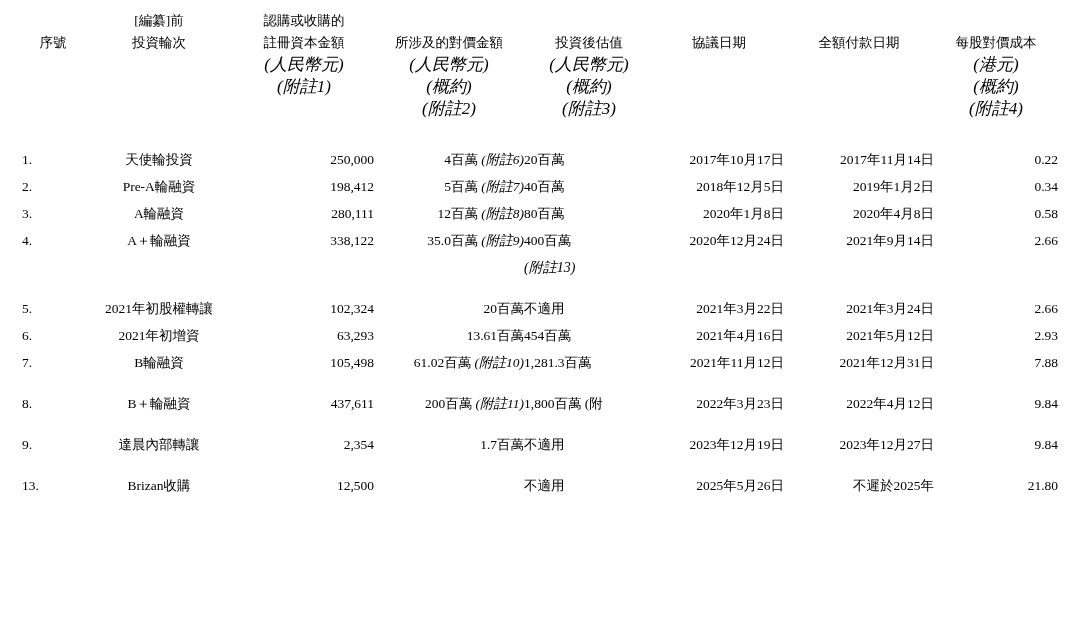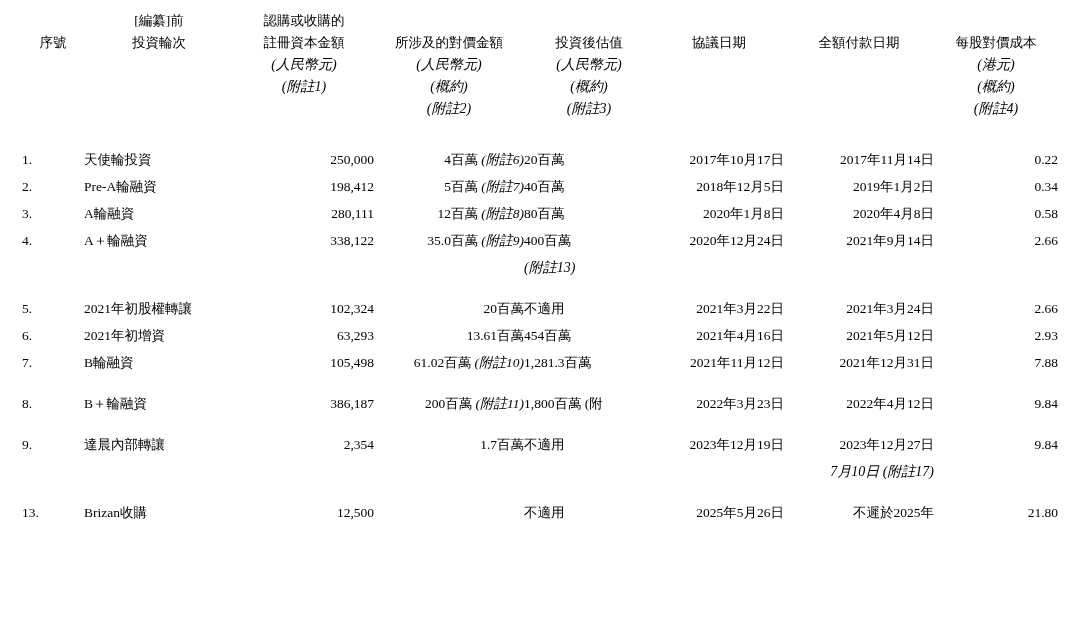--- a/index.html
+++ b/index.html
@@ -42,31 +42,31 @@
   col.c-cost   { width: 124px; }
 
   
   .hdr-cell {
     text-align: center;
     font-size: 13.5px;
     line-height: 22px;
     white-space: nowrap;
   }
   .hdr-line { display: block; }
-  .hdr-italic { font-style: italic; font-size: 14px; }
+  .hdr-italic { font-style: italic; font-size: 17px; }
 
   .spacer-row td { height: 26px; }
 
   
   tr.data-row td {
     line-height: 27px;
     font-size: 13.5px;
   }
   .num { text-align: left; padding-left: 4px; white-space: nowrap; }
-  .round { text-align: left; white-space: nowrap; }
+  .round { text-align: center; white-space: nowrap; }
   .r { text-align: right; white-space: nowrap; padding-right: 2px; }
   .l { text-align: left; white-space: nowrap; }
   .ital { font-style: italic; }
 
   .cont-row td {
     line-height: 27px;
     font-size: 14px;
   }
   .gap-row td { height: 14px; line-height: 14px; }
 </style>
@@ -218,50 +218,40 @@
           <td class="r">2021年11月12日</td>
           <td class="r">2021年12月31日</td>
           <td class="r">7.88</td>
         </tr>
         <tr class="gap-row">
           <td colspan="8"></td>
         </tr>
         <tr class="data-row">
           <td class="num">8.</td>
           <td class="round">B＋輪融資</td>
-          <td class="r">386,187</td>
+          <td class="r">437,611</td>
           <td class="r"><span>200百萬</span> <span class="ital">(附註11)</span></td>
           <td class="l">1,800百萬 (附</td>
           <td class="r">2022年3月23日</td>
           <td class="r">2022年4月12日</td>
           <td class="r">9.84</td>
         </tr>
         <tr class="gap-row">
           <td colspan="8"></td>
         </tr>
         <tr class="data-row">
           <td class="num">9.</td>
           <td class="round">達晨內部轉讓</td>
           <td class="r">2,354</td>
           <td class="r"><span>1.7百萬</span></td>
           <td class="l">不適用</td>
           <td class="r">2023年12月19日</td>
           <td class="r">2023年12月27日</td>
           <td class="r">9.84</td>
         </tr>
-        <tr class="cont-row">
-          <td class="num"></td>
-          <td class="round"></td>
-          <td class="r"></td>
-          <td class="r"></td>
-          <td class="l"></td>
-          <td class="r"></td>
-          <td class="r"><span class="ital">7月10日 (附註17)</span></td>
-          <td class="r"></td>
-        </tr>
         <tr class="gap-row">
           <td colspan="8"></td>
         </tr>
         <tr class="data-row">
           <td class="num">13.</td>
           <td class="round">Brizan收購</td>
           <td class="r">12,500</td>
           <td class="r"></td>
           <td class="l">不適用</td>
           <td class="r">2025年5月26日</td>

